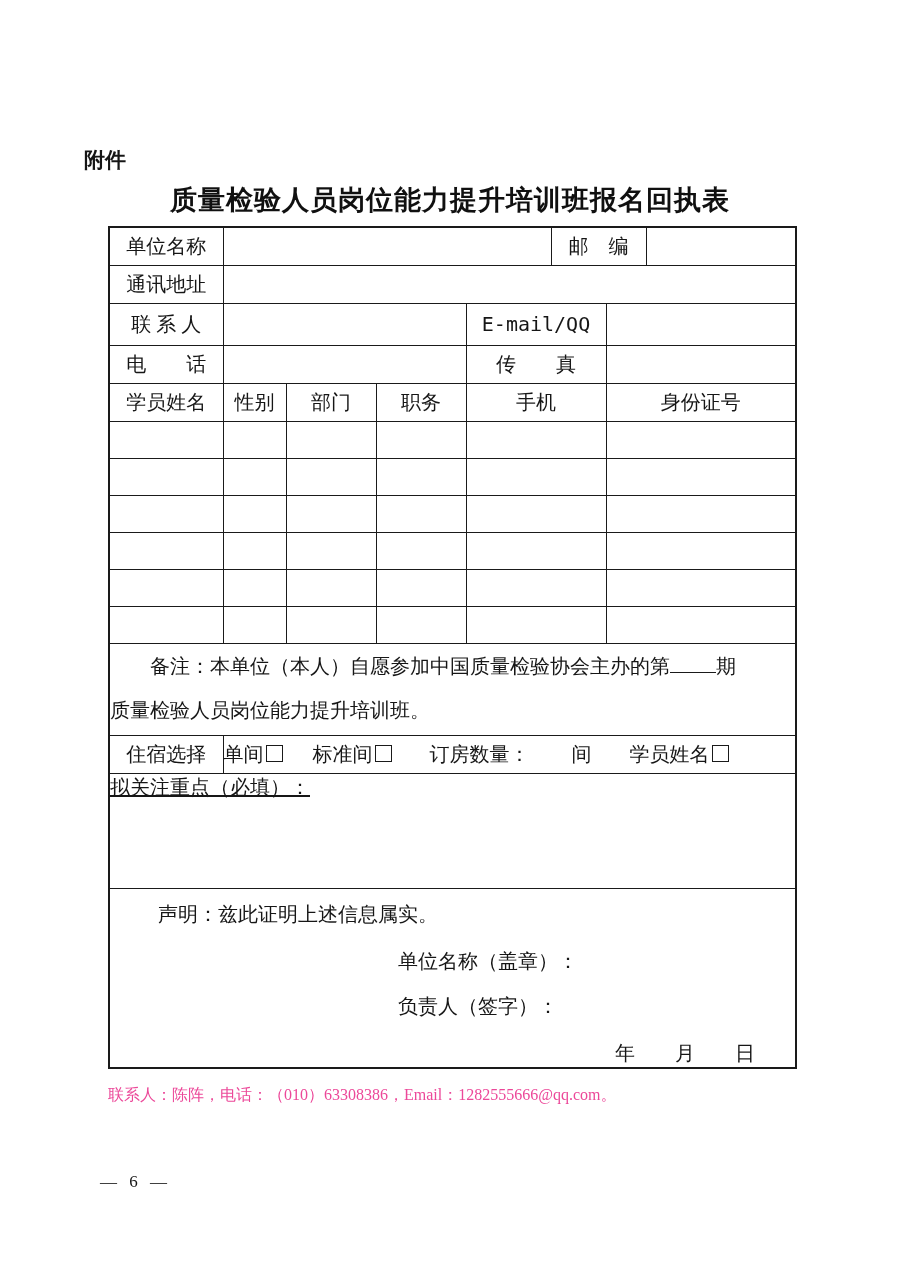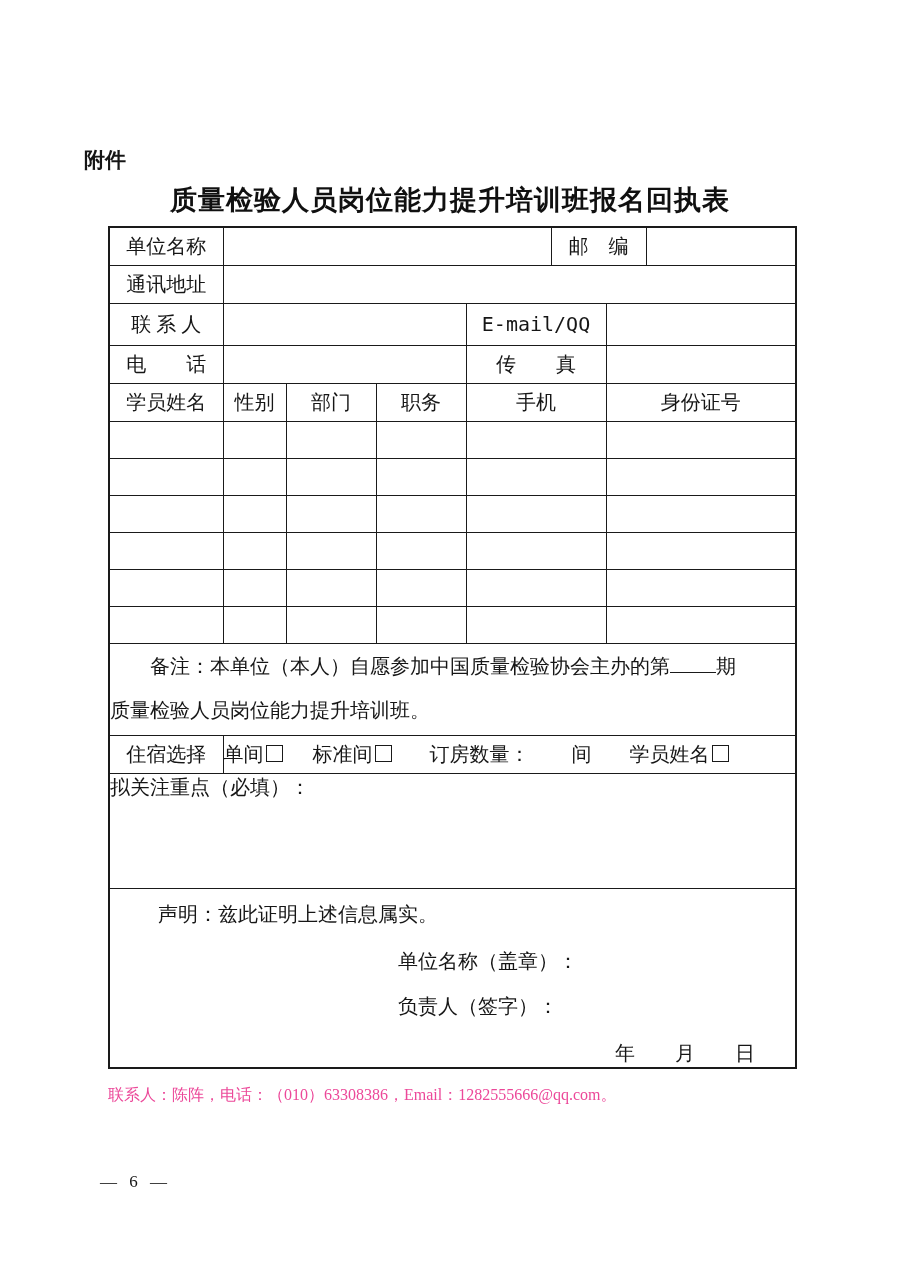--- a/index.html
+++ b/index.html
@@ -86,20 +86,21 @@
     margin-left: 2px;
     background: #fff;
   }
   .accom-gap-sm { display: inline-block; width: 30px; }
   .accom-gap-md { display: inline-block; width: 38px; }
   .qty-blank { display: inline-block; width: 42px; }
   td.focus-cell {
     vertical-align: top;
     padding: 8px 10px;
     font-size: 20px;
+    text-decoration: underline;
   }
   td.decl-cell {
     vertical-align: top;
     padding: 0;
     font-size: 20px;
   }
   .decl-statement { margin: 12px 0 0 48px; }
   .decl-seal     { margin: 20px 0 0 288px; }
   .decl-sign     { margin: 18px 0 0 288px; font-family: Liberation Serif, serif; }
   .decl-date     { margin: 20px 0 0 505px; }

